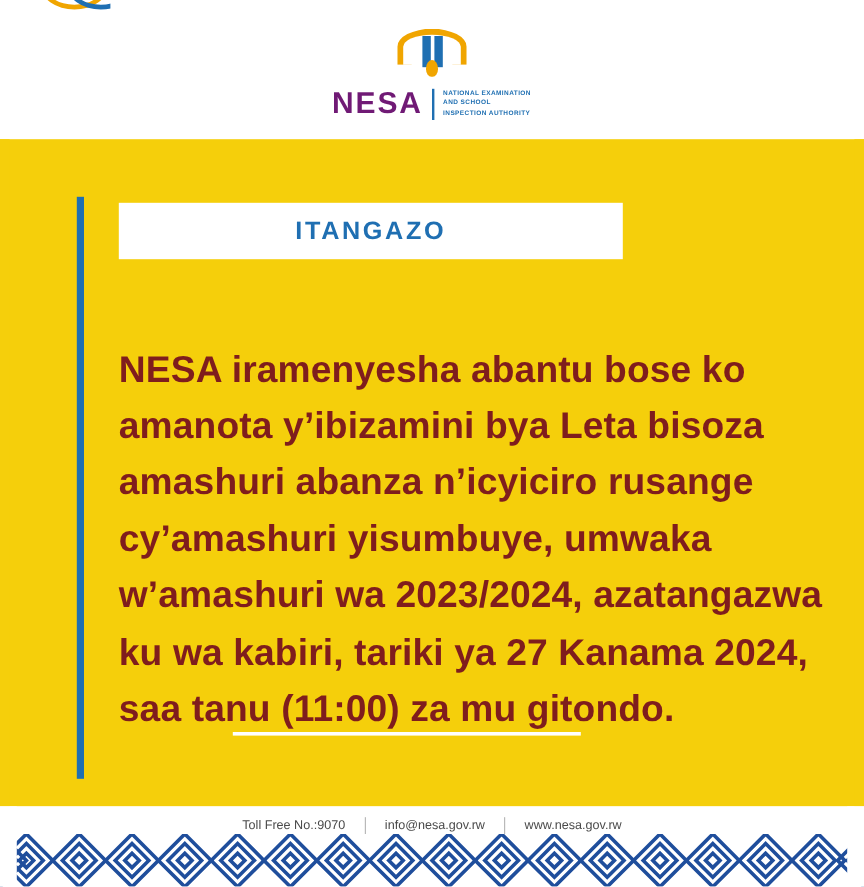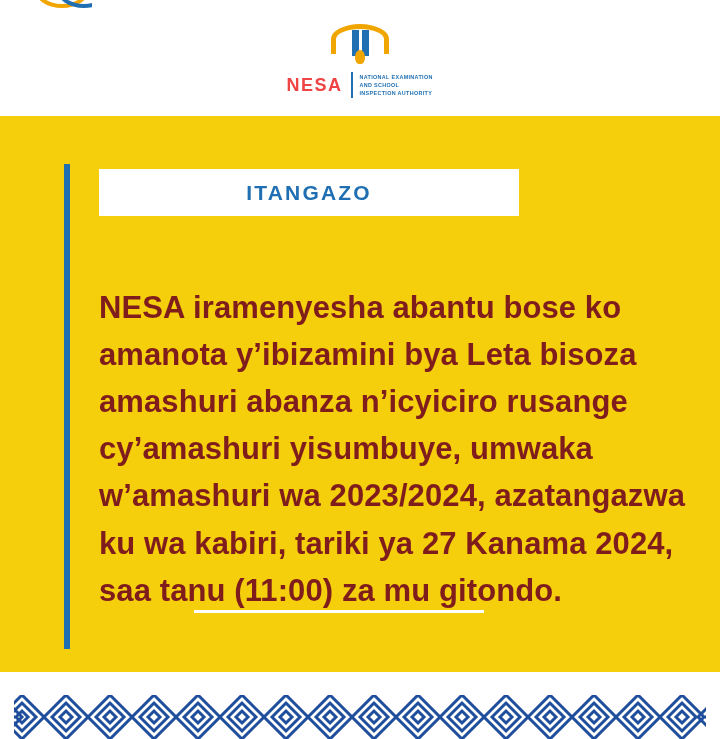--- a/index.html
+++ b/index.html
@@ -88,24 +88,24 @@
     height: 14px;
     background: #f0a500;
     border-radius: 50% 50% 45% 45%;
   }
   .logo-text-row {
     display: flex;
     align-items: center;
     margin-top: 4px;
   }
   .logo-nesa {
-    font-size: 18px;
+    font-size: 25px;
     font-weight: bold;
     letter-spacing: 1.5px;
-    color: #ef4444;
+    color: #701a75;
   }
   .logo-divider {
     width: 2px;
     height: 26px;
     background: #1f6fb2;
     margin: 0 7px 0 8px;
   }
   .logo-sub {
     font-size: 5.4px;
     line-height: 1.5;
@@ -257,20 +257,27 @@
 
     <div class="announce-body">NESA iramenyesha abantu bose ko amanota y’ibizamini bya Leta bisoza amashuri abanza n’icyiciro rusange cy’amashuri yisumbuye, umwaka w’amashuri wa 2023/2024, azatangazwa ku wa kabiri, tariki ya 27 Kanama 2024, saa tanu (11:00) za mu gitondo.</div>
 
     <div class="rule"></div>
   </div>
 
   <div class="edge-yellow-l"></div>
   <div class="edge-yellow-r"></div>
 
   <div class="footer">
+    <div class="footer-links">
+      <span class="item">Toll Free No.:9070</span>
+      <span class="sep"></span>
+      <span class="item">info@nesa.gov.rw</span>
+      <span class="sep"></span>
+      <span class="item">www.nesa.gov.rw</span>
+    </div>
 
     <div class="pattern">
       <svg width="720" height="44" viewBox="0 0 720 44" xmlns="http://www.w3.org/2000/svg" aria-hidden="true">
         <rect x="0" y="0" width="720" height="44" fill="#ffffff"></rect>
         <g fill="none" stroke="#1f4e9c" stroke-width="3">
 
           <g id="motif">
             <path d="M0 22 L22 0 L44 22 L22 44 Z"></path>
             <path d="M8 22 L22 8 L36 22 L22 36 Z"></path>
             <path d="M16 22 L22 16 L28 22 L22 28 Z"></path>

